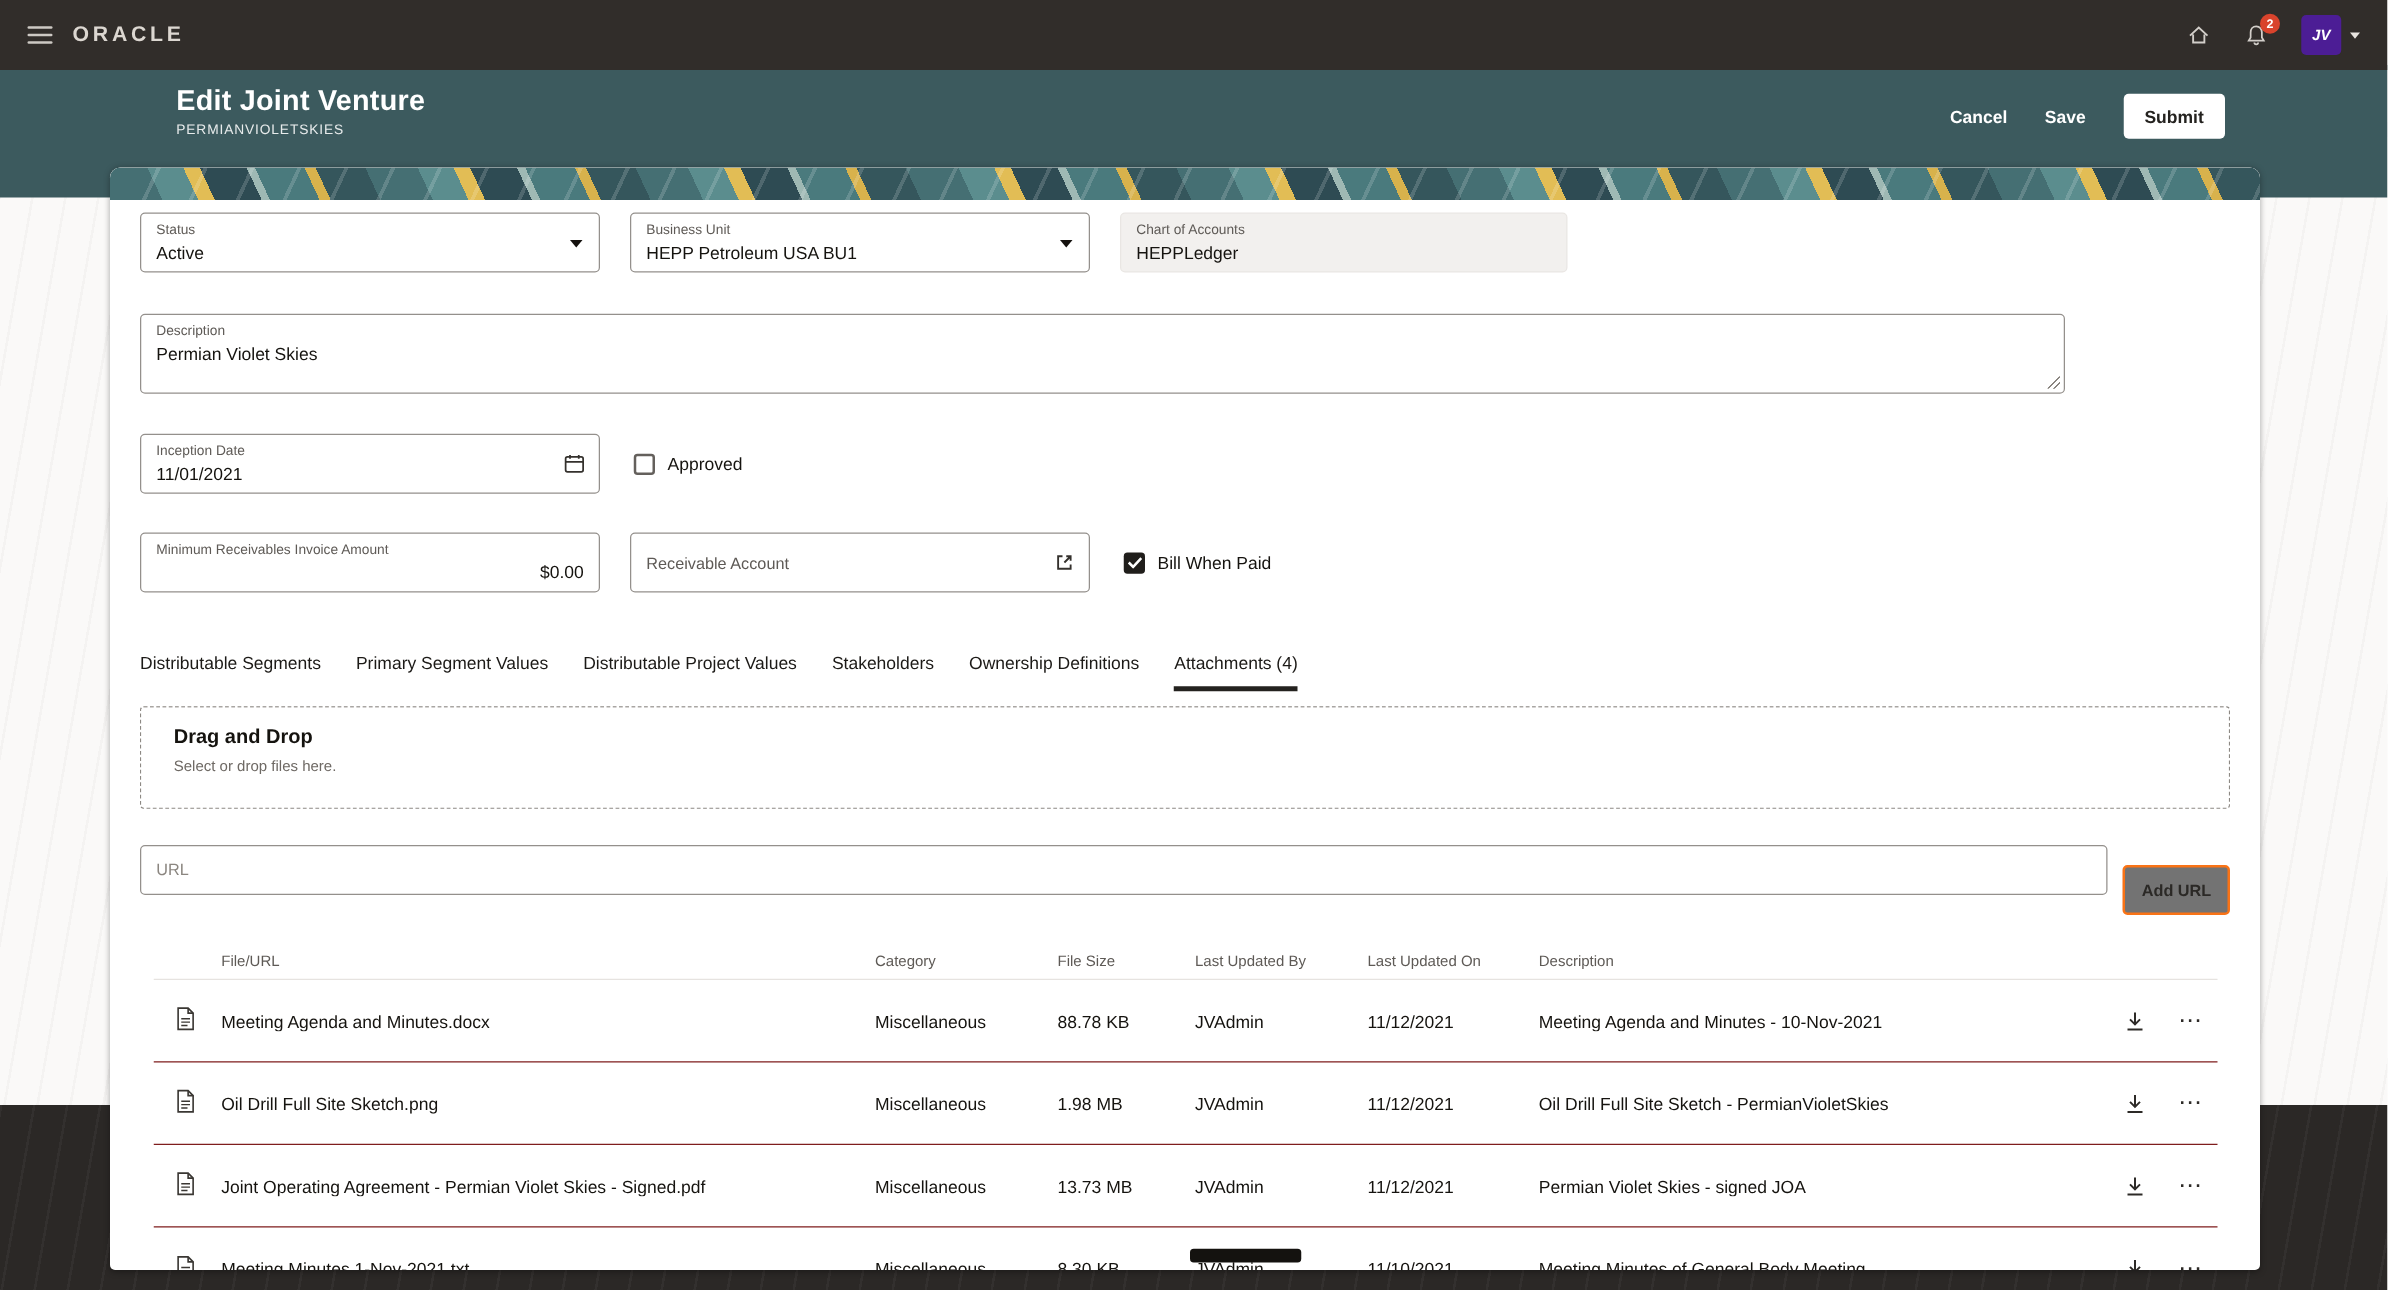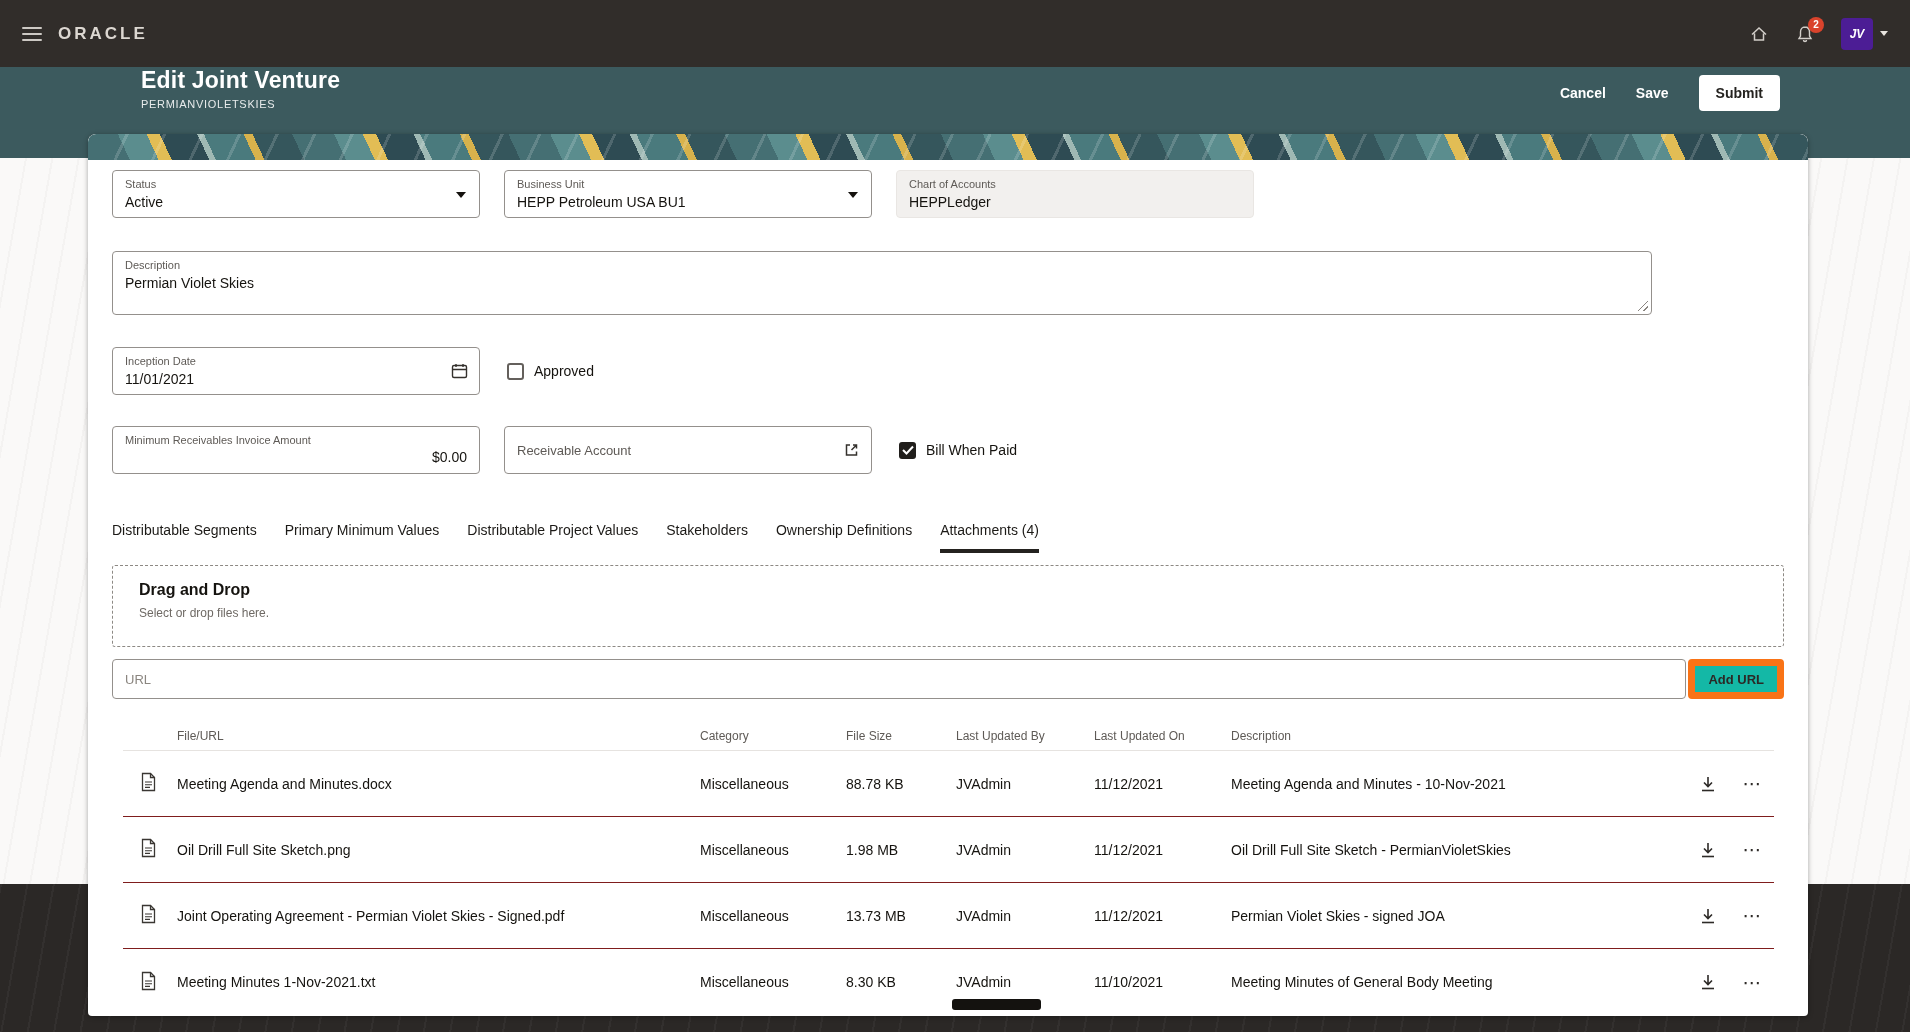--- a/index.html
+++ b/index.html
@@ -12,21 +12,21 @@
   }
   
   .footer-band{
     position:absolute; left:0; right:0; bottom:0; height:148px;
     background-color:#2b2826;
     background-image:repeating-linear-gradient(100deg, rgba(255,255,255,0.04) 0 2px, transparent 2px 26px);
     z-index:1;
   }
   
   .topbar{
-    position:absolute; top:0; left:0; right:0; height:67px; background:#312d2a;
+    position:absolute; top:0; left:0; right:0; height:56px; background:#312d2a;
     display:flex; align-items:center; padding:0 22px; z-index:20;
   }
   .hamburger{ width:20px; display:flex; flex-direction:column; gap:4px; cursor:pointer; }
   .hamburger span{ display:block; height:2px; background:#cdc9c4; border-radius:1px; }
   .brand{ margin-left:16px; color:#dcd7d1; font-weight:bold; font-size:17px; letter-spacing:3px; }
   .topbar-right{ margin-left:auto; display:flex; align-items:center; gap:26px; }
   .icon-btn{ position:relative; display:flex; align-items:center; cursor:pointer; }
   .badge{
     position:absolute; top:-7px; right:-9px; min-width:16px; height:16px; padding:0 3px;
     background:#d9432c; color:#fff; font-size:10px; font-weight:bold; border-radius:9px;
@@ -110,22 +110,22 @@
   .dz-title{ font-size:16px; font-weight:bold; color:#15130f; }
   .dz-sub{ font-size:12px; color:#6e6964; margin-top:7px; }
   
   .url-row{ margin-top:12px; display:flex; justify-content:space-between; align-items:center; }
   .url-input{
     width:1574px; height:40px; border:1px solid #94908c; border-radius:4px;
     padding:0 12px; font-size:13px; color:#15130f; outline:none; background:#fff; font-family:inherit;
   }
   .url-input::placeholder{ color:#8b8680; }
   .addurl-btn{
-    height:40px; padding:0 13px; border:7px solid #f97316; border-radius:4px; background:#14b8a6;
-    font-size:13px; font-weight:bold; color:#2b2926; cursor:pointer; font-family:inherit; white-space:nowrap;
+    height:40px; padding:0 13px; border:2px solid #f97316; border-radius:4px; background:#737373;
+    font-size:13px; font-weight:bold; color:#2b2926; cursor:pointer; font-family:inherit; white-space:nowrap;margin-top:33px;
   }
   
   .table{ margin-top:22px; margin-left:11px; width:1651px; }
   .t-head,.t-row{
     display:grid; grid-template-columns:50px 523px 146px 110px 138px 137px 1fr 44px 44px;
     align-items:center;
   }
   .t-head{ height:30px; border-bottom:1px solid #e6e3e0; color:#5e5a56; font-size:12px; }
   .t-row{ height:66px; border-bottom:1px solid #7f1d1d; font-size:14px; color:#15130f; cursor:default; }
   .t-row:last-child{ border-bottom:none; }
@@ -246,21 +246,21 @@
           <svg width="12" height="10" viewBox="0 0 12 10">
               <path d="M1 5 L4.5 8.5 L11 1.5" fill="none" stroke="#fff" stroke-width="2"></path>
             </svg>
         </span>
         <span class="cb-label">Bill When Paid</span>
       </label>
     </div>
 
     <nav class="tabs">
       <div class="tab">Distributable Segments</div>
-      <div class="tab">Primary Minimum Values</div>
+      <div class="tab">Primary Segment Values</div>
       <div class="tab">Distributable Project Values</div>
       <div class="tab">Stakeholders</div>
       <div class="tab">Ownership Definitions</div>
       <div class="tab active">Attachments (4)</div>
     </nav>
 
     <div class="dropzone">
       <div class="dz-title">Drag and Drop</div>
       <div class="dz-sub">Select or drop files here.</div>
     </div>

